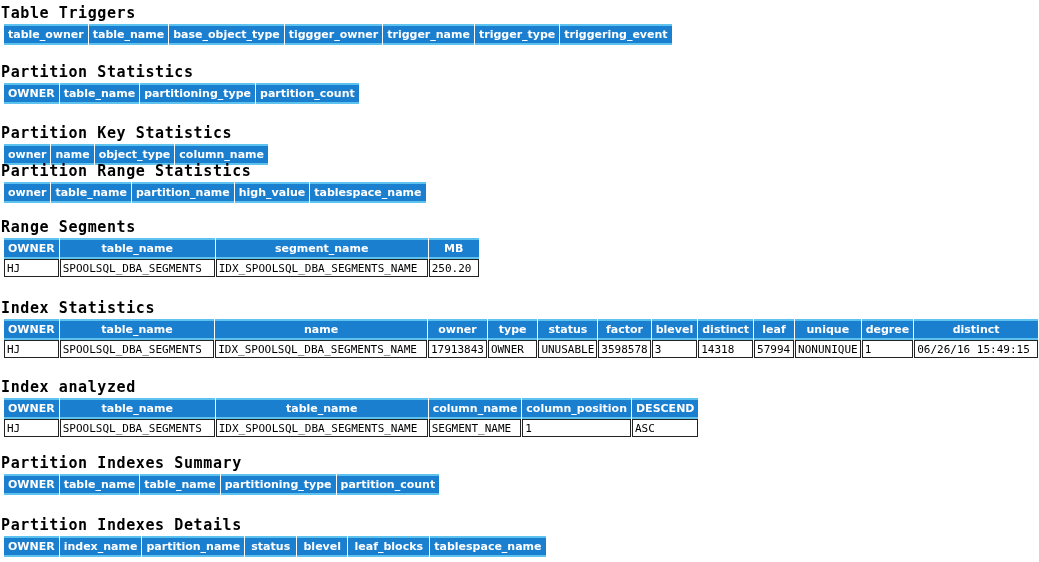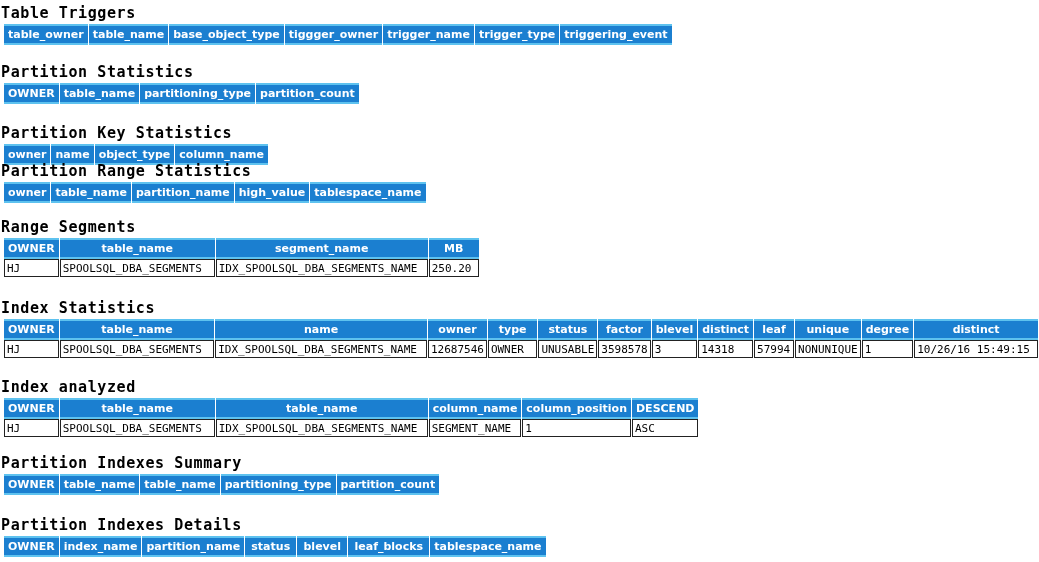--- a/index.html
+++ b/index.html
@@ -222,30 +222,30 @@
             <th>unique</th>
             <th>degree</th>
             <th>distinct</th>
           </tr>
         </thead>
         <tbody>
           <tr class="data-row">
             <td>HJ</td>
             <td>SPOOLSQL_DBA_SEGMENTS</td>
             <td>IDX_SPOOLSQL_DBA_SEGMENTS_NAME</td>
-            <td>12687546</td>
+            <td>17913843</td>
             <td>OWNER</td>
             <td>UNUSABLE</td>
             <td>3598578</td>
             <td>3</td>
             <td>14318</td>
             <td>57994</td>
             <td>NONUNIQUE</td>
             <td>1</td>
-            <td>10/26/16 15:49:15</td>
+            <td>06/26/16 15:49:15</td>
           </tr>
         </tbody>
       </table>
     </div>
     <div class="section" style="top: 379px;">
       <div class="section-title">Index analyzed</div>
       <table class="grid">
         <colgroup>
           <col style="width: 52px;">
           <col style="width: 155px;">

